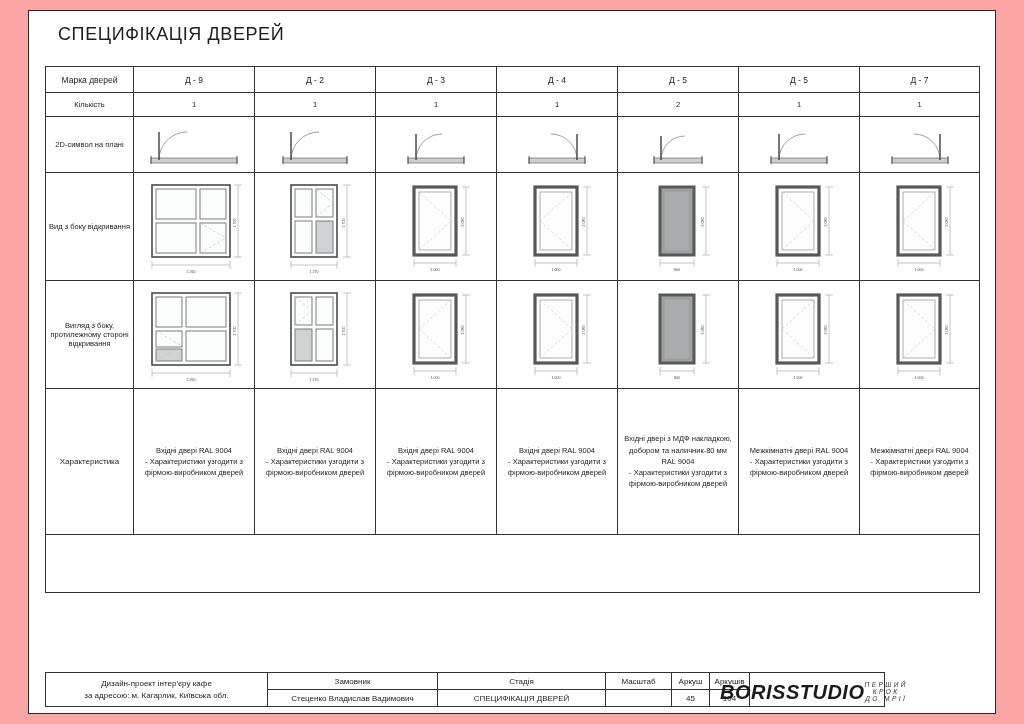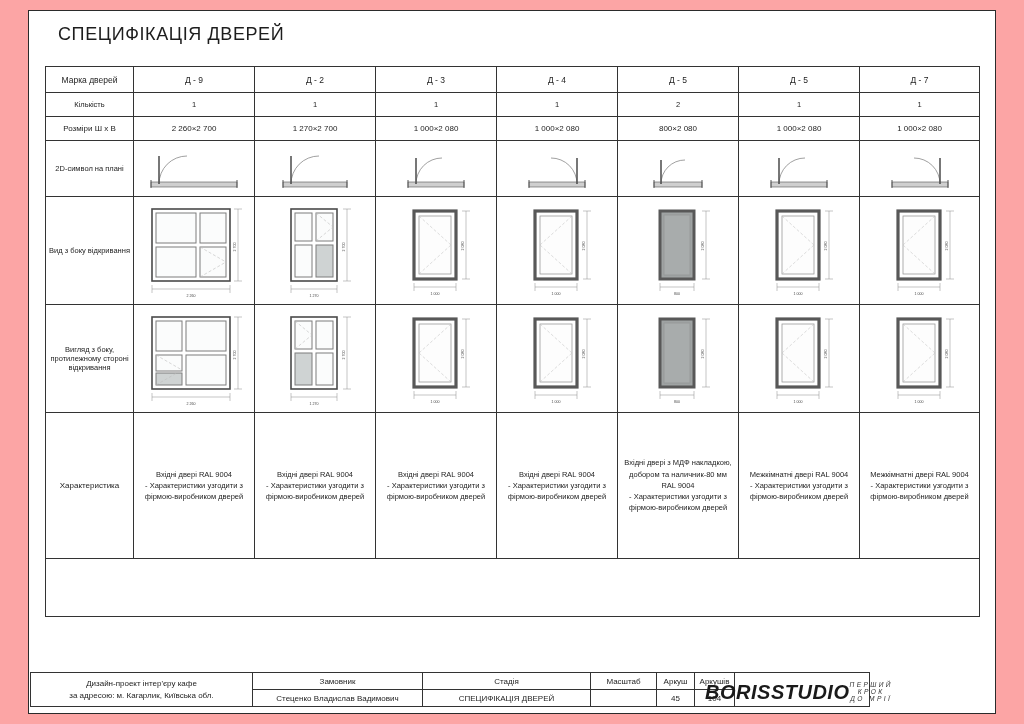--- a/index.html
+++ b/index.html
@@ -74,21 +74,21 @@
     color: #222;
   }
   td.rowlabel.char { vertical-align: middle; text-align: center; font-size: 8px;}
 
   
   .doorfig { display: block; margin: 0 auto; }
 
   
   table.tb {
     position: absolute;
-    left: 30px; top: 672px;
+    left: 45px; top: 672px;
     width: 840px;
     border-collapse: collapse;
     table-layout: fixed;
   }
   table.tb td {
     border: 0.8px solid #333;
     font-size: 8px;
     text-align: center;
     vertical-align: middle;
     color: #1d1d1d;
@@ -148,30 +148,20 @@
       <tr class="r-qty">
         <td class="rowlabel">Кількість</td>
         <td>1</td>
         <td>1</td>
         <td>1</td>
         <td>1</td>
         <td>2</td>
         <td>1</td>
         <td>1</td>
       </tr>
-      <tr class="r-size">
-        <td class="rowlabel">Розміри  Ш x В</td>
-        <td>2 260×2 700</td>
-        <td>1 270×2 700</td>
-        <td>1 000×2 080</td>
-        <td>1 000×2 080</td>
-        <td>800×2 080</td>
-        <td>1 000×2 080</td>
-        <td>1 000×2 080</td>
-      </tr>
 
       <tr class="r-sym">
         <td class="rowlabel">2D-символ на плані</td>
         <td>
           <svg class="doorfig" width="110" height="50" viewBox="0 0 110 50">
             <rect x="12" y="38" width="86" height="5" fill="#cfcfcf" stroke="#555" stroke-width="0.6"></rect>
             <path d="M20 40 A28 28 0 0 1 48 12" fill="none" stroke="#777" stroke-width="0.7"></path>
             <line x1="20" y1="40" x2="20" y2="12" stroke="#555" stroke-width="1.6"></line>
             <line x1="12" y1="36" x2="12" y2="44" stroke="#555" stroke-width="1"></line>
             <line x1="98" y1="36" x2="98" y2="44" stroke="#555" stroke-width="1"></line>

